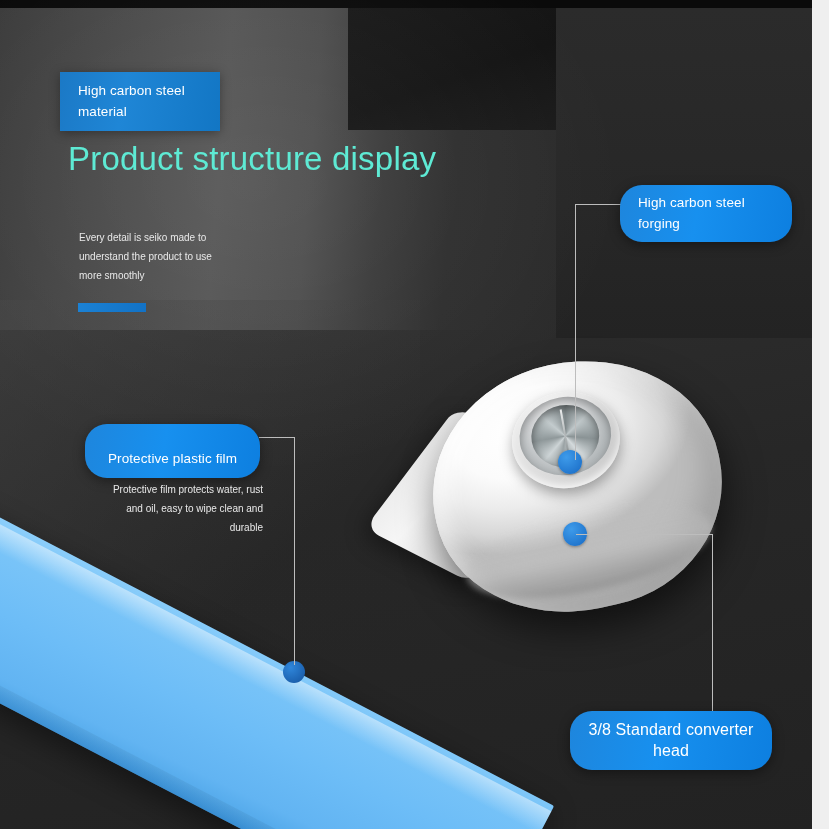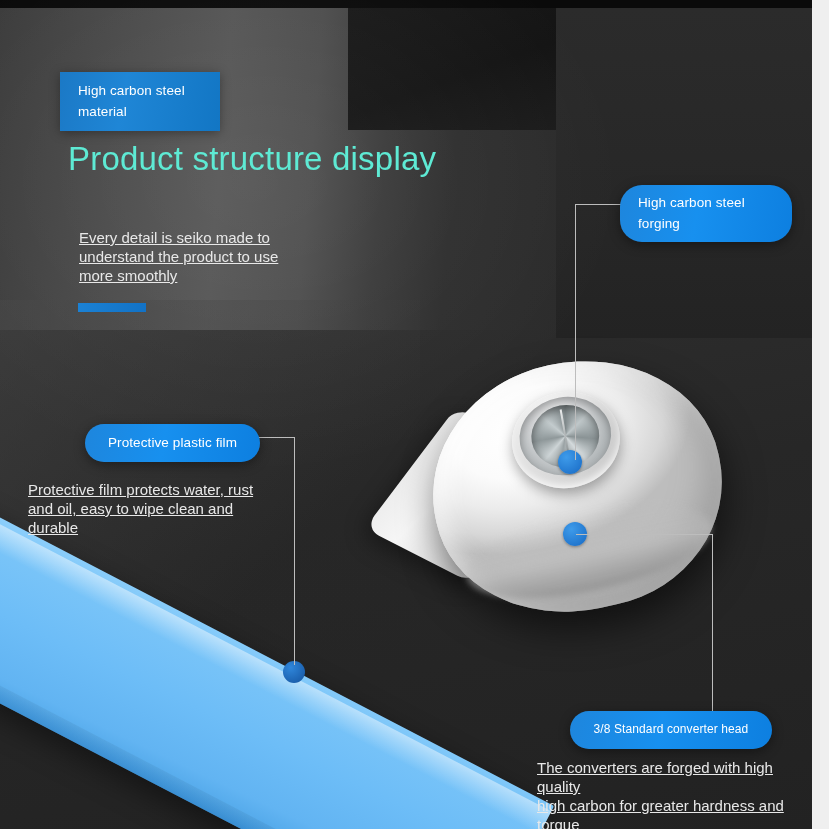--- a/index.html
+++ b/index.html
@@ -226,51 +226,50 @@
     border-radius: 22px;
     background: linear-gradient(100deg, #1e86dd 0%, #1790ef 45%, #0d7fe0 100%);
     box-shadow: 0 3px 12px rgba(0,0,0,0.4);
   }
   .badge-forging {
     left: 620px; top: 185px;
     width: 172px; padding: 7px 0 8px 18px;
   }
   .badge-film {
     left: 85px; top: 424px;
-    width: 175px; padding: 8px 0 9px 0;
+    width: 175px; padding: 24px 0 9px 0;
     text-align: center;
   }
   .badge-converter {
     left: 570px; top: 711px;
     width: 202px; padding: 8px 0 9px 0;
     text-align: center;
-    font-size: 12px;
+    font-size: 16px;
   }
 
   
   .title {
     position: absolute;
     left: 68px; top: 140px;
     font-size: 33px;
     font-weight: 300;
     color: #5eead4;
     letter-spacing: 0.2px;
     white-space: nowrap;
   }
   .para {
     position: absolute;
     color: #e8e8e8;
-    font-size: 15px;
+    font-size: 10px;
     line-height: 19px;
     white-space: pre-line;
-    text-decoration: underline;
   }
   .para-intro { left: 79px; top: 228px; width: 205px; }
   .para-shell { left: 598px; top: 247px; width: 205px; }
-  .para-film  { left: 28px;  top: 480px; width: 235px; }
+  .para-film  { left: 28px;  top: 480px; width: 235px; text-align: right; }
   .para-conv  { left: 537px; top: 758px; width: 268px; }
 
   .accent-bar {
     position: absolute;
     left: 78px; top: 303px;
     width: 68px; height: 9px;
     background: linear-gradient(90deg, #1b81d4, #1272c6);
   }
 </style>
 </head>
@@ -327,18 +326,15 @@
 
   <div class="badge badge-pill badge-forging">High carbon steel
 forging</div>
 
   <div class="badge badge-pill badge-film">Protective plastic film</div>
   <div class="para para-film">Protective film protects water, rust
 and oil, easy to wipe clean and
 durable</div>
 
   <div class="badge badge-pill badge-converter">3/8 Standard converter head</div>
-  <div class="para para-conv">The converters are forged with high quality
- high carbon for greater hardness and
-torque</div>
 
   <div class="bg-right-strip"></div>
 </div>
 
 </body></html>

